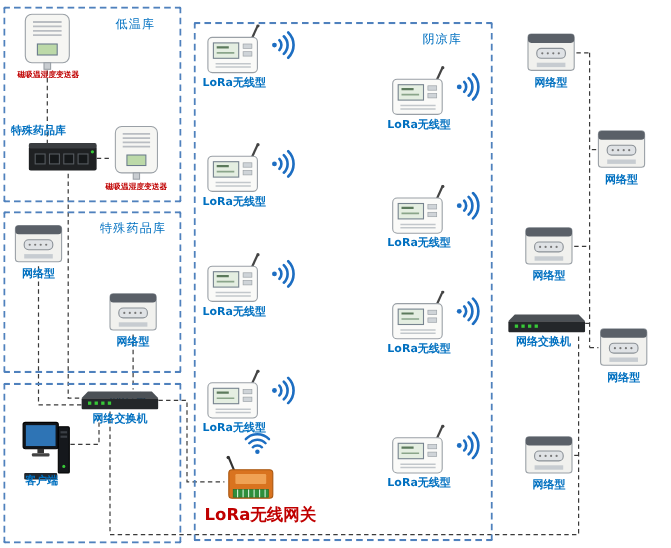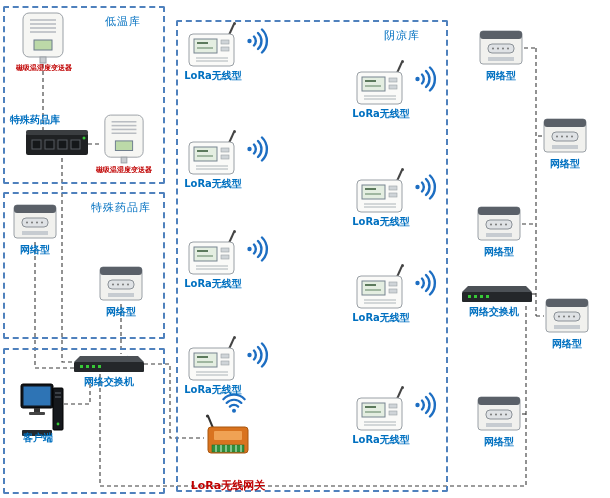--- a/index.html
+++ b/index.html
@@ -4,21 +4,21 @@
 <style>
   html,body{margin:0;padding:0;background:#fff;}
   .canvas{position:relative;width:610px;height:498px;background:#fff;
           font-family:"DejaVu Sans",sans-serif;overflow:hidden;}
   .zone{position:absolute;border:2px dashed var(--zone-border,#4f81bd);border-radius:2px;box-sizing:border-box;}
   .zone-title{position:absolute;color:var(--zone-title,#0070c0);font-weight:normal;font-size:11px;letter-spacing:1px;white-space:nowrap;}
   .dev{position:absolute;}
   .lbl{position:absolute;text-align:center;font-weight:bold;line-height:1.15;white-space:nowrap;}
   .lbl-blue{color:var(--label-blue,#0070c0);font-size:10px;}
   .lbl-red{color:var(--label-red,#c00000);font-size:7px;}
-  .lbl-red-md{color:var(--label-red,#c00000);font-size:11px;margin-top:20px;}
+  .lbl-red-md{color:var(--label-red,#c00000);font-size:15px;}
   .wifi{position:absolute;color:var(--wifi,#1d6ec2);}
   .wifi-up{transform:rotate(-90deg);transform-origin:50% 50%;}
   #wires{position:absolute;left:0;top:0;pointer-events:none;}
   #wires path{fill:none;stroke:var(--wire,#3a3a3a);stroke-width:1.1;stroke-dasharray:4 3;}
   .defs{position:absolute;width:0;height:0;overflow:hidden;}
 </style>
 </head>
 <body>
 
 <svg class="defs" aria-hidden="true">

